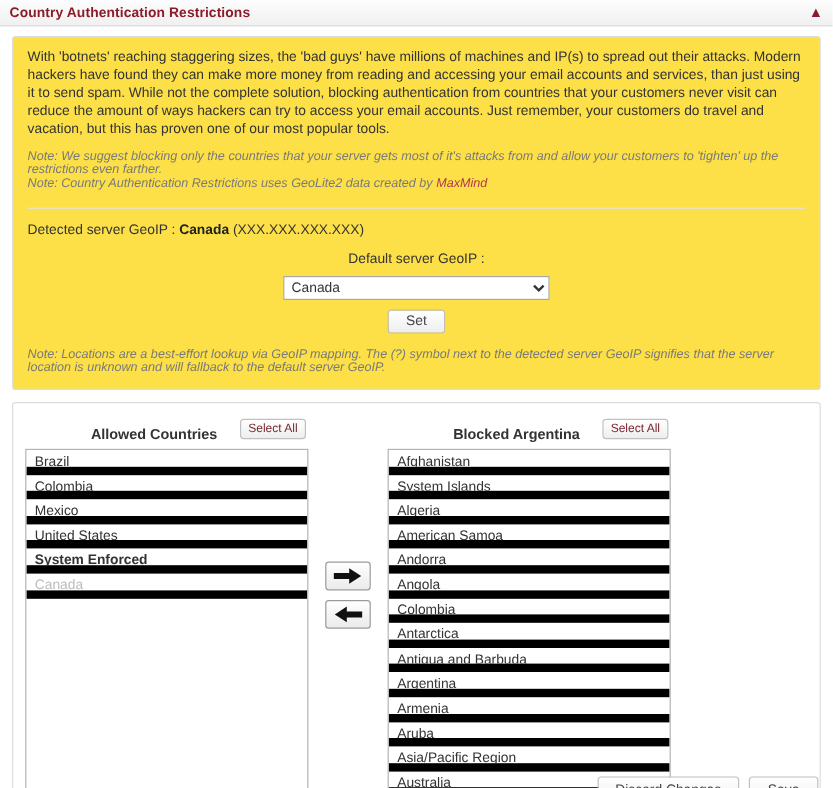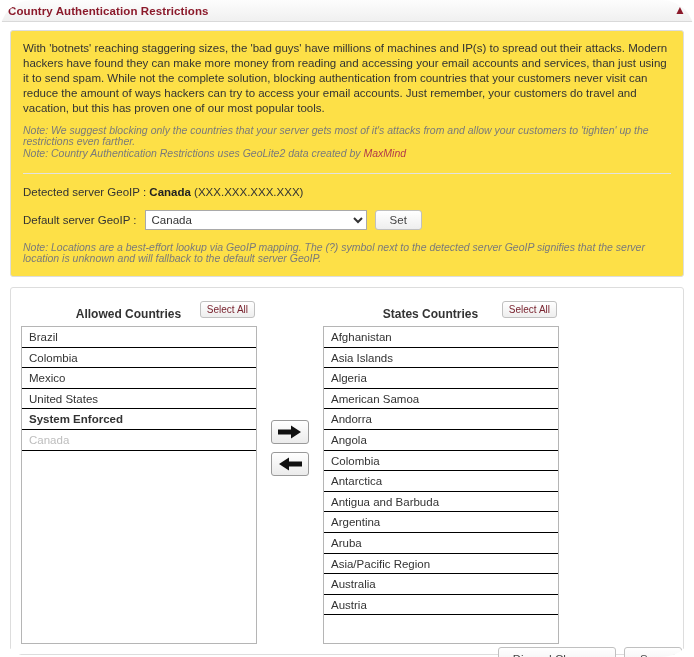--- a/index.html
+++ b/index.html
@@ -10,21 +10,20 @@
     font-family: "Liberation Sans", sans-serif;
     font-size: 12px;
     color: #333333;
   }
   #page {
     width: 694px;
     height: 657px;
     position: relative;
     overflow: hidden;
     background: #ffffff;
-    border-radius: 32px;
   }
 
   
   .panel-header {
     height: 22px;
     background: linear-gradient(#fdfdfd, #f0f0f0);
     border-bottom: 1px solid #d9d9d9;
     display: flex;
     align-items: center;
     padding: 0 8px;
@@ -87,20 +86,21 @@
     font-size: 11.5px;
     margin-bottom: 12px;
   }
   .detected-row b { color: #222; }
 
   .geoip-row {
     display: flex;
     align-items: center;
     gap: 8px;
     margin-bottom: 12px;
+    flex-direction: column;
   }
   .geoip-label { font-size: 11.5px; }
   select.geoip-select {
     width: 222px;
     height: 20px;
     font-size: 11.5px;
     font-family: "Liberation Sans", sans-serif;
     border: 1px solid #a9a9a9;
     background: #ffffff;
     color: #333;
@@ -163,21 +163,21 @@
     overflow-y: scroll;
   }
   .list-scroll::-webkit-scrollbar { width: 13px; background: #f0f0f0; }
   .list-scroll::-webkit-scrollbar-thumb { background: #c7c7c7; border: 1px solid #b0b0b0; border-radius: 2px; }
   .list-item {
     height: 20.6px;
     line-height: 20.6px;
     padding: 0 7px;
     font-size: 11.5px;
     color: #333;
-    border-bottom: 1px solid #000000;
+    border-bottom: 7px solid #000000;
     white-space: nowrap;
     overflow: hidden;
     text-overflow: ellipsis;
     cursor: default;
   }
   .list-item.bold { font-weight: bold; }
   .list-item.disabled { color: #bdbdbd; }
 
   .arrows {
     width: 66px;
@@ -284,35 +284,36 @@
         </div>
         <div class="arrow-btn">
           <svg width="24" height="14" viewBox="0 0 24 14" aria-hidden="true">
             <polygon points="24,4.5 11,4.5 11,0.5 1,7 11,13.5 11,9.5 24,9.5" fill="#111"></polygon>
           </svg>
         </div>
       </div>
 
       <div class="list-col">
         <div class="list-head">
-          <span class="list-title">States Countries</span>
+          <span class="list-title">Blocked Argentina</span>
           <button class="btn btn-selectall">Select All</button>
         </div>
         <div class="list-frame">
           <div class="list-scroll" id="blocked-list">
               <div class="list-item">Afghanistan</div>
-              <div class="list-item">Asia Islands</div>
+              <div class="list-item">System Islands</div>
               <div class="list-item">Algeria</div>
               <div class="list-item">American Samoa</div>
               <div class="list-item">Andorra</div>
               <div class="list-item">Angola</div>
               <div class="list-item">Colombia</div>
               <div class="list-item">Antarctica</div>
               <div class="list-item">Antigua and Barbuda</div>
               <div class="list-item">Argentina</div>
+              <div class="list-item">Armenia</div>
               <div class="list-item">Aruba</div>
               <div class="list-item">Asia/Pacific Region</div>
               <div class="list-item">Australia</div>
               <div class="list-item">Austria</div>
             </div>
         </div>
       </div>
 
     </div>
   </div>

